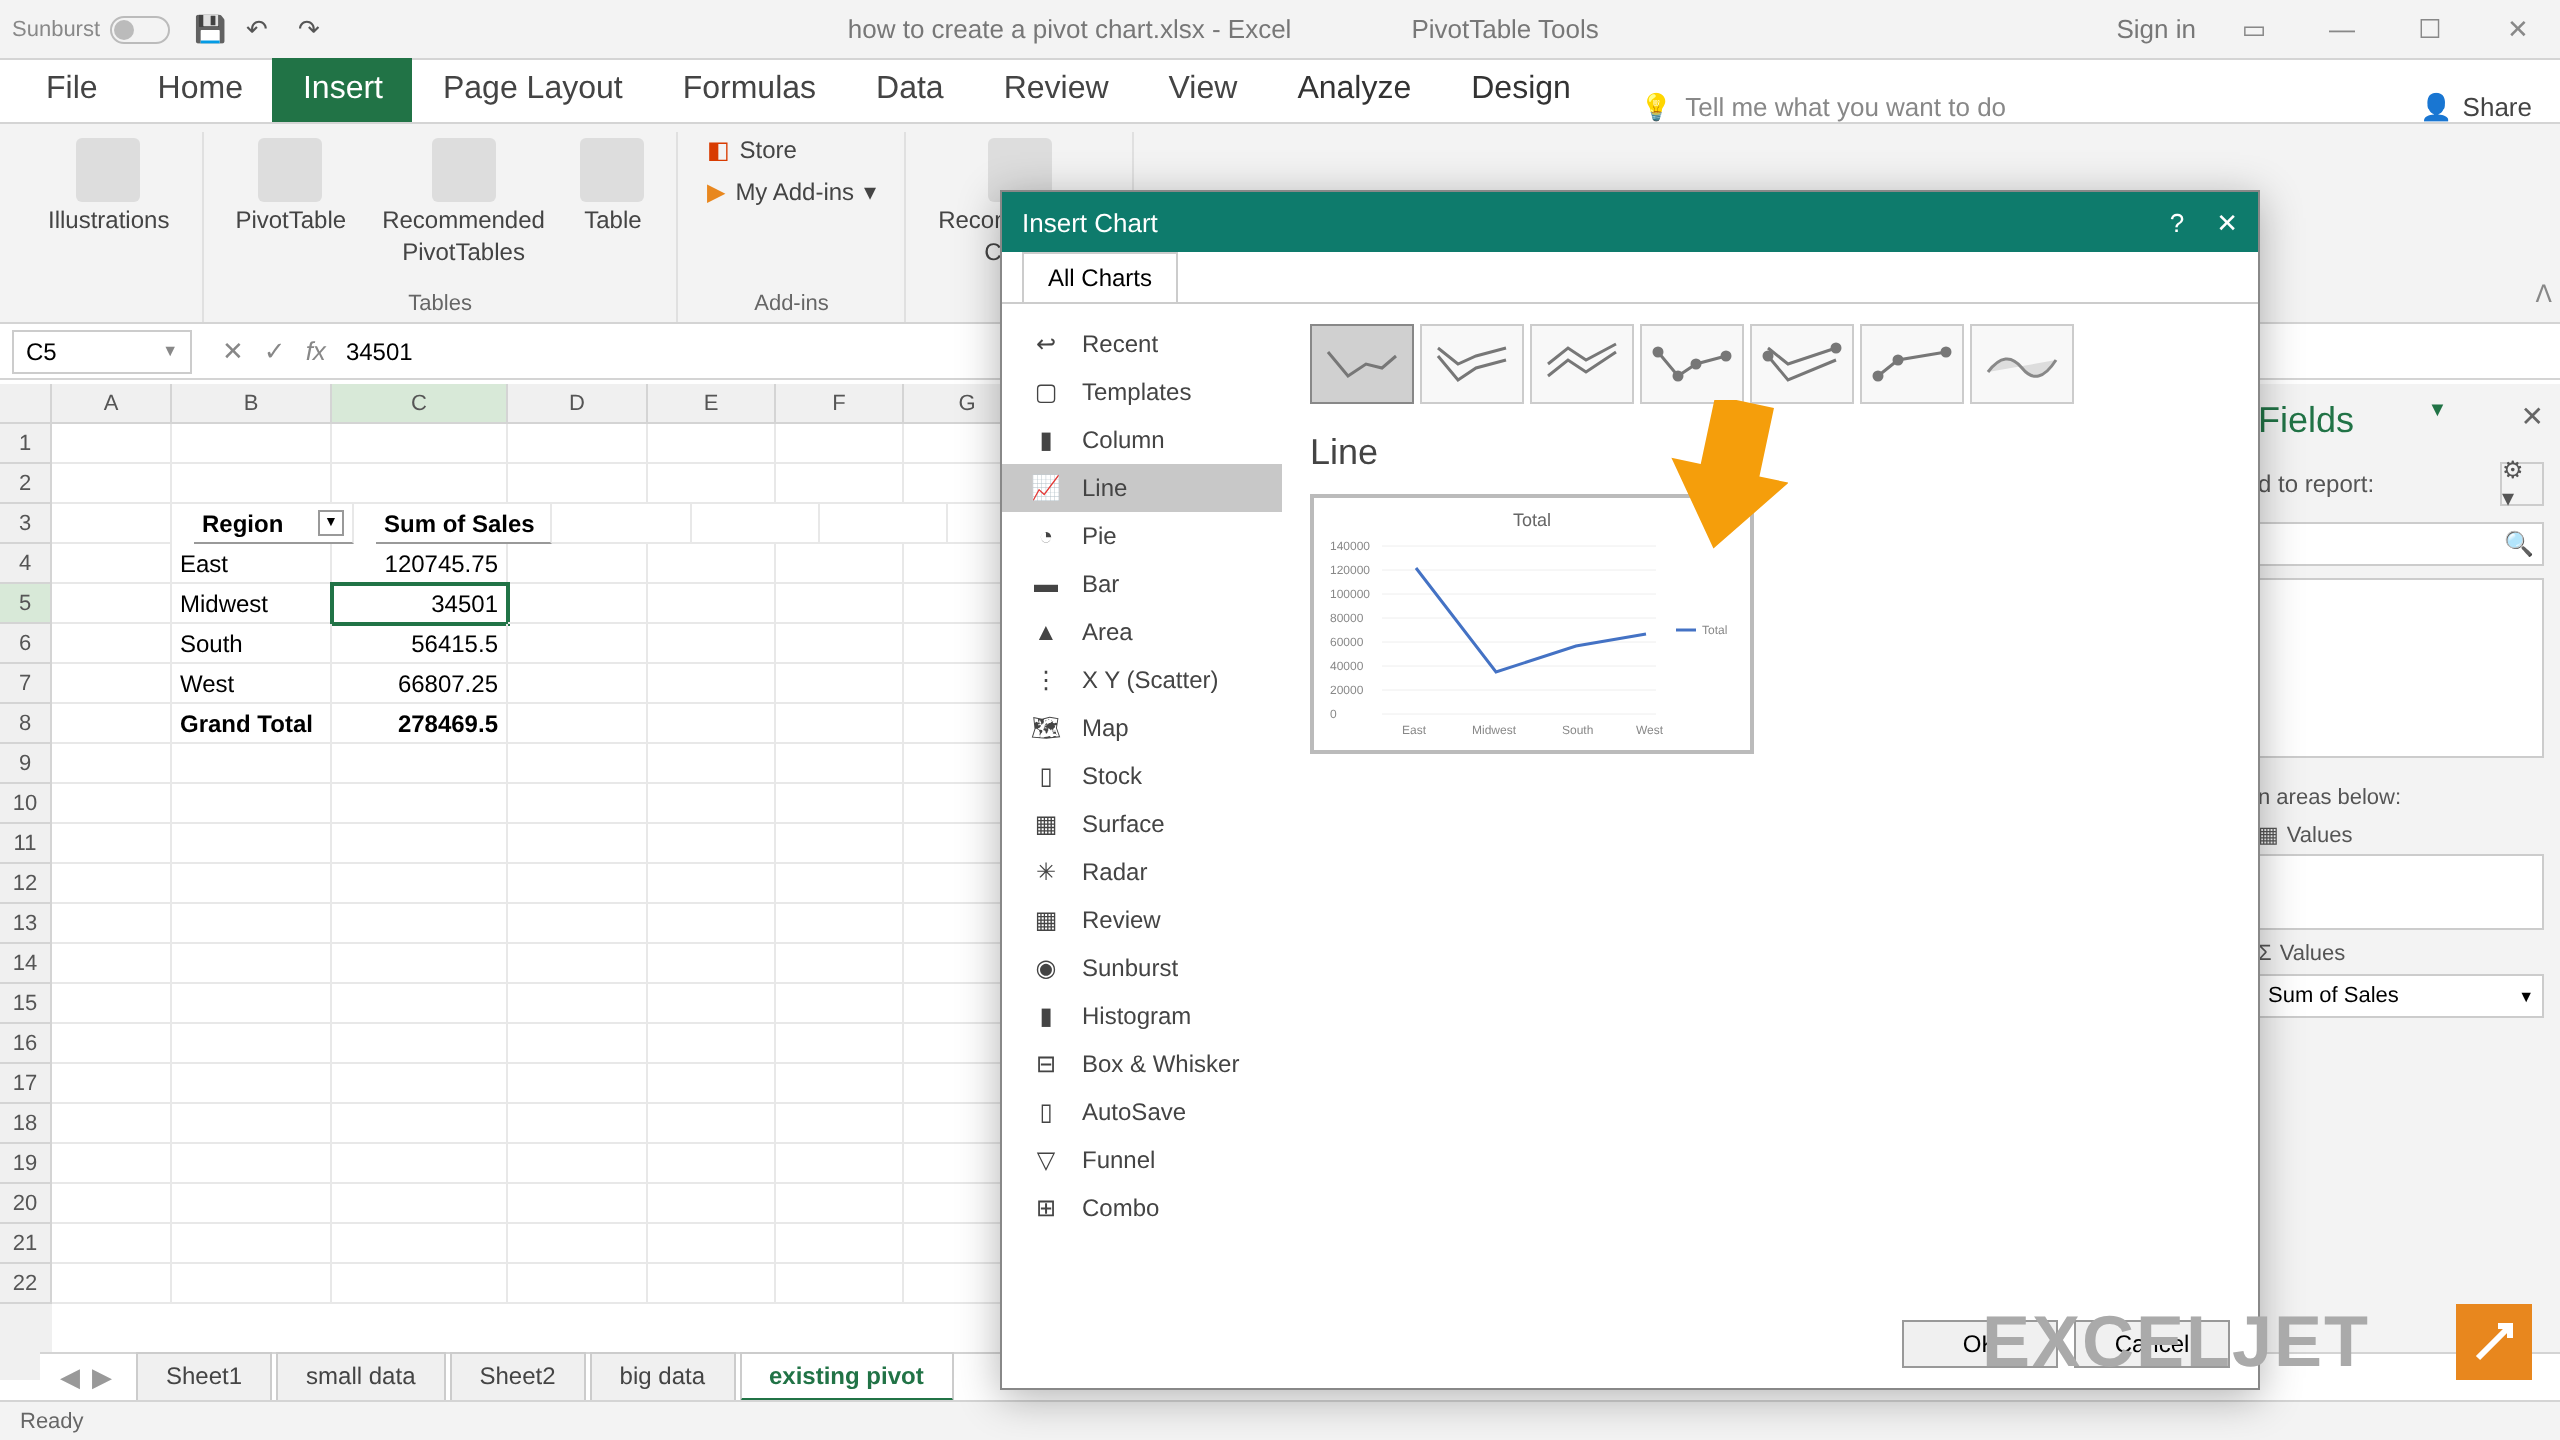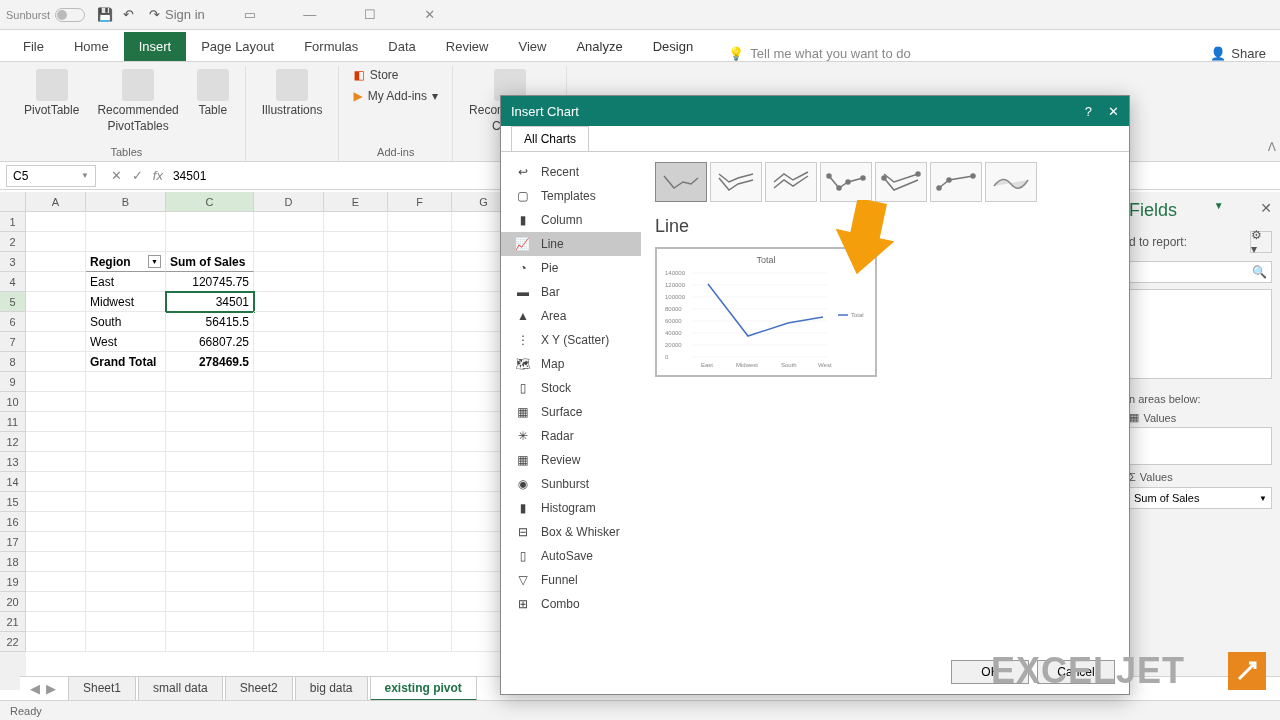--- a/index.html
+++ b/index.html
@@ -6,26 +6,26 @@
 body { width: 1280px; height: 720px; background: #fff; overflow: hidden; position: relative; font-size: 13px; }
 
 
 .titlebar { height: 30px; background: #f3f3f3; display: flex; align-items: center; padding: 0 6px; border-bottom: 1px solid #d4d4d4; }
 .autosave { display: flex; align-items: center; gap: 5px; color: #888; font-size: 11px; }
 .autosave-toggle { width: 30px; height: 14px; border: 1px solid #bbb; border-radius: 8px; position: relative; }
 .autosave-toggle::after { content: ''; position: absolute; left: 1px; top: 1px; width: 10px; height: 10px; border-radius: 50%; background: #bbb; }
 .qat { display: flex; gap: 10px; margin-left: 12px; }
 .qat-icon { width: 16px; height: 16px; color: #555; cursor: pointer; }
 .title-center { flex: 1; text-align: center; color: #777; font-size: 13px; display: flex; justify-content: center; gap: 60px; }
-.title-right { display: flex; gap: 30px; align-items: center; color: #777; }
+.title-right { display: flex; gap: 14px; align-items: center; color: #777; }
 .win-btn { width: 30px; height: 20px; display: flex; align-items: center; justify-content: center; color: #888; }
 
 
 .tabs { height: 32px; background: #fff; display: flex; align-items: flex-end; padding-left: 8px; border-bottom: 1px solid #d4d4d4; }
-.tab { padding: 7px 15px; font-size: 13px; color: #444; cursor: pointer; }
+.tab { padding: 7px 15px; font-size: 16px; color: #444; cursor: pointer; }
 .tab.active { background: #217346; color: #fff; }
 .tab.contextual { color: #333; }
 .tell-me { margin-left: 20px; color: #888; display: flex; align-items: center; gap: 6px; }
 .share-btn { margin-left: auto; margin-right: 14px; display: flex; align-items: center; gap: 5px; color: #444; }
 
 
 .ribbon { height: 100px; background: #f3f3f3; border-bottom: 1px solid #d4d4d4; display: flex; padding: 4px 8px 0; }
 .ribbon-group { display: flex; flex-direction: column; align-items: center; padding: 0 10px; border-right: 1px solid #e0e0e0; }
 .ribbon-group-items { display: flex; gap: 6px; flex: 1; align-items: flex-start; }
 .ribbon-btn { display: flex; flex-direction: column; align-items: center; gap: 2px; padding: 3px 6px; color: #444; font-size: 12px; cursor: pointer; }
@@ -48,21 +48,21 @@
 .grid-main { flex: 1; position: relative; }
 .col-headers { height: 20px; display: flex; background: #f0f0f0; }
 .col-header { border-right: 1px solid #d4d4d4; border-bottom: 1px solid #d4d4d4; display: flex; align-items: center; justify-content: center; font-size: 11px; color: #555; }
 .col-header.sel { background: #d8e9d8; }
 .cells { position: relative; }
 .cell-row { display: flex; height: 20px; }
 .cell { border-right: 1px solid #e8e8e8; border-bottom: 1px solid #e8e8e8; padding: 0 4px; font-size: 12px; display: flex; align-items: center; }
 .cell.r { justify-content: flex-end; }
 .cell.bold { font-weight: 600; }
 .cell.sel { outline: 2px solid #217346; outline-offset: -1px; }
-.pivot-header { background: #fff; font-weight: 600; border-bottom: 1px solid #999 !important; }
+.pivot-header { background: #fff; font-weight: 600; border-bottom: 1px solid #999 !important; margin-left: 11px; }
 .pivot-drop { width: 13px; height: 13px; border: 1px solid #999; margin-left: auto; display: flex; align-items: center; justify-content: center; font-size: 7px; }
 
 
 .sheet-tabs { position: absolute; bottom: 20px; left: 20px; right: 0; height: 24px; background: #fff; display: flex; align-items: center; border-top: 1px solid #d4d4d4; }
 .sheet-nav { display: flex; gap: 6px; padding: 0 10px; color: #999; }
 .sheet-tab { padding: 4px 14px; font-size: 12px; border: 1px solid #ccc; border-bottom: none; margin-left: 2px; background: #f0f0f0; color: #444; }
 .sheet-tab.active { background: #fff; color: #217346; font-weight: 600; border-bottom: 2px solid #217346; }
 
 
 .status-bar { position: absolute; bottom: 0; left: 0; right: 0; height: 20px; background: #f3f3f3; border-top: 1px solid #d4d4d4; display: flex; align-items: center; padding: 0 10px; font-size: 11px; color: #666; }
@@ -118,20 +118,24 @@
 <div class="titlebar">
   <div class="autosave">
     <span>Sunburst</span>
     <span class="autosave-toggle"></span>
   </div>
   <div class="qat">
     <span class="qat-icon">💾</span>
     <span class="qat-icon">↶</span>
     <span class="qat-icon">↷</span>
   </div>
+  <div class="title-center">
+    <span>how to create a pivot chart.xlsx - Excel</span>
+    <span>PivotTable Tools</span>
+  </div>
   <div class="title-right">
     <span>Sign in</span>
     <span class="win-btn">▭</span>
     <span class="win-btn">—</span>
     <span class="win-btn">☐</span>
     <span class="win-btn">✕</span>
   </div>
 </div>
 
 <div class="tabs">
@@ -153,42 +157,42 @@
     <span>👤</span>
     <span>Share</span>
   </div>
 </div>
 
 <div class="ribbon">
   <div class="ribbon-group">
     <div class="ribbon-group-items">
       <div class="ribbon-btn">
         <div class="ribbon-btn-icon"></div>
+        <span>Illustrations</span>
+      </div>
+    </div>
+    <div class="ribbon-group-label"></div>
+  </div>
+  <div class="ribbon-group">
+    <div class="ribbon-group-items">
+      <div class="ribbon-btn">
+        <div class="ribbon-btn-icon"></div>
         <span>PivotTable</span>
       </div>
       <div class="ribbon-btn">
         <div class="ribbon-btn-icon"></div>
         <span>Recommended</span>
           <span>PivotTables</span>
       </div>
       <div class="ribbon-btn">
         <div class="ribbon-btn-icon"></div>
         <span>Table</span>
       </div>
     </div>
     <div class="ribbon-group-label">Tables</div>
-  </div>
-  <div class="ribbon-group">
-    <div class="ribbon-group-items">
-      <div class="ribbon-btn">
-        <div class="ribbon-btn-icon"></div>
-        <span>Illustrations</span>
-      </div>
-    </div>
-    <div class="ribbon-group-label"></div>
   </div>
   <div class="ribbon-group">
     <div class="ribbon-group-items">
       <div class="ribbon-small">
         <div class="ribbon-small-item">
             <span style="color:#d83b01">◧</span>
             <span>Store</span>
           </div>
         <div class="ribbon-small-item"><span style="color:#e8871e">▶</span><span>My Add-ins</span> ▾</div>
       </div>

